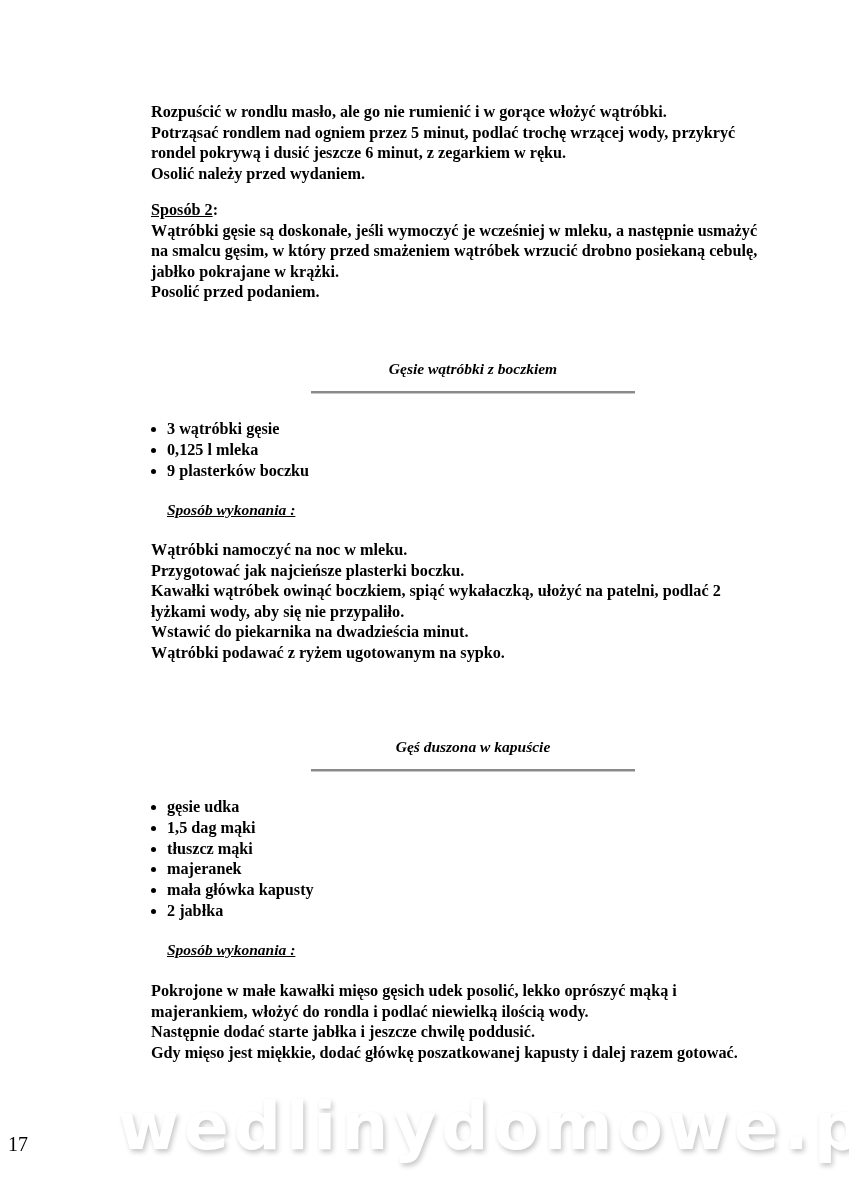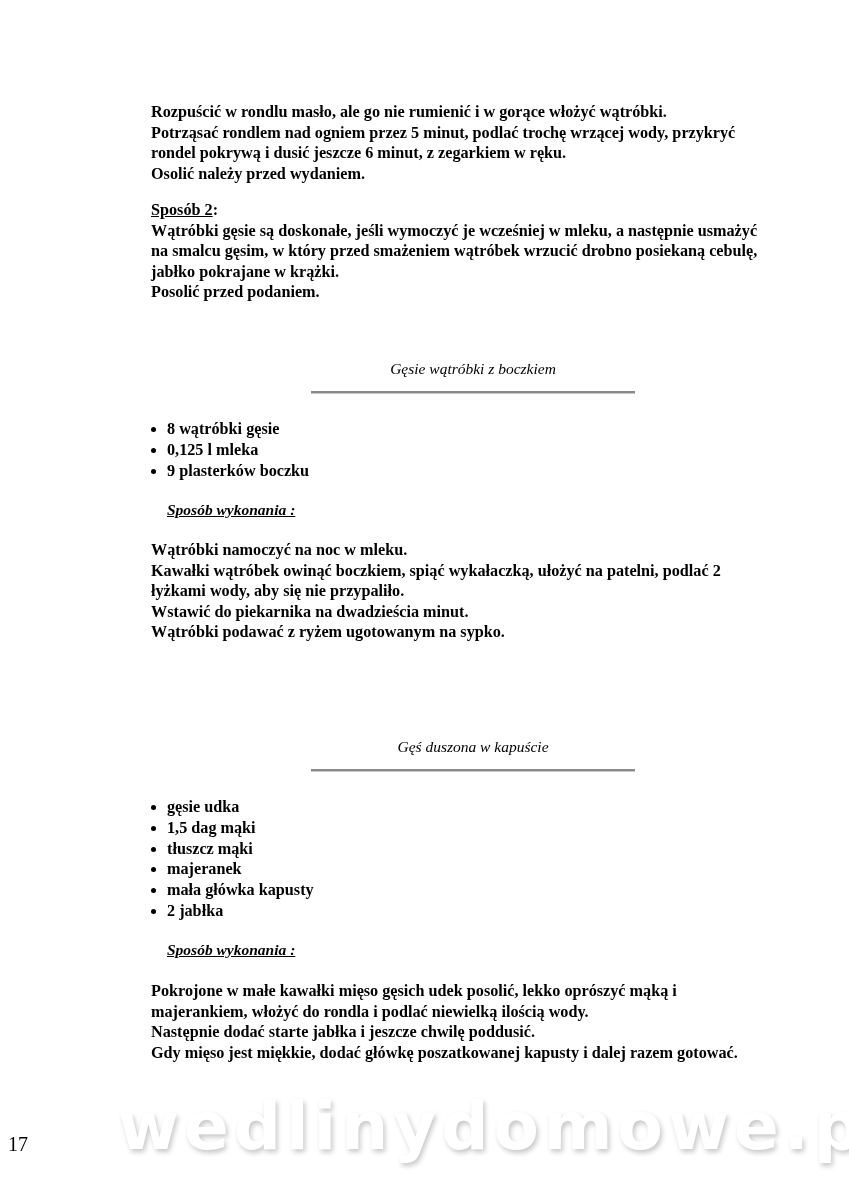--- a/index.html
+++ b/index.html
@@ -11,21 +11,21 @@
   }
   .para {
     position: absolute; left: 143px; width: 680px;
     font-weight: bold; font-size: 16.2px; line-height: 20.6px;
     margin: 0;
   }
   .para .line { display: block; white-space: nowrap; }
   .u { text-decoration: underline; }
   .title {
     position: absolute; left: 303px; width: 324px; text-align: center;
-    font-style: italic; font-weight: normal; font-size: 15.5px;
+    font-style: italic; font-weight: bold; font-size: 15.5px;
   }
   .rule {
     position: absolute; left: 303px; width: 324px; height: 2px;
     background: #8a8a8a; border-bottom: 1px solid #c7c7c7;
   }
   .list {
     position: absolute; left: 143px; margin: 0; padding: 0; list-style: none;
     font-weight: bold; font-size: 16.2px; line-height: 20.8px;
   }
   .list li { position: relative; padding-left: 16px; white-space: nowrap; }
@@ -67,29 +67,30 @@
     <span class="line">Wątróbki gęsie są doskonałe, jeśli wymoczyć je wcześniej w mleku, a następnie usmażyć</span>
     <span class="line">na smalcu gęsim, w który przed smażeniem wątróbek wrzucić drobno posiekaną cebulę,</span>
     <span class="line">jabłko pokrajane w krążki.</span>
     <span class="line">Posolić przed podaniem.</span>
   </div>
 
   <div class="title" style="top:360px;">Gęsie wątróbki z boczkiem</div>
   <div class="rule" style="top:391px;"></div>
 
   <ul class="list" style="top:419px;">
-    <li><span class="bullet"></span><span>8 wątróbki gęsie</span></li>
+    <li><span class="bullet"></span><span>3 wątróbki gęsie</span></li>
     <li><span class="bullet"></span><span>0,125 l mleka</span></li>
     <li><span class="bullet"></span><span>9 plasterków boczku</span></li>
   </ul>
 
   <div class="method" style="top:501px;">Sposób wykonania :</div>
 
   <div class="para" style="top:540px;">
     <span class="line">Wątróbki namoczyć na noc w mleku.</span>
+    <span class="line">Przygotować jak najcieńsze plasterki boczku.</span>
     <span class="line">Kawałki wątróbek owinąć boczkiem, spiąć wykałaczką, ułożyć na patelni, podlać 2</span>
     <span class="line">łyżkami wody, aby się nie przypaliło.</span>
     <span class="line">Wstawić do piekarnika na dwadzieścia minut.</span>
     <span class="line">Wątróbki podawać z ryżem ugotowanym na sypko.</span>
   </div>
 
   <div class="title" style="top:738px;">Gęś duszona w kapuście</div>
   <div class="rule" style="top:769px;"></div>
 
   <ul class="list" style="top:797px;">

